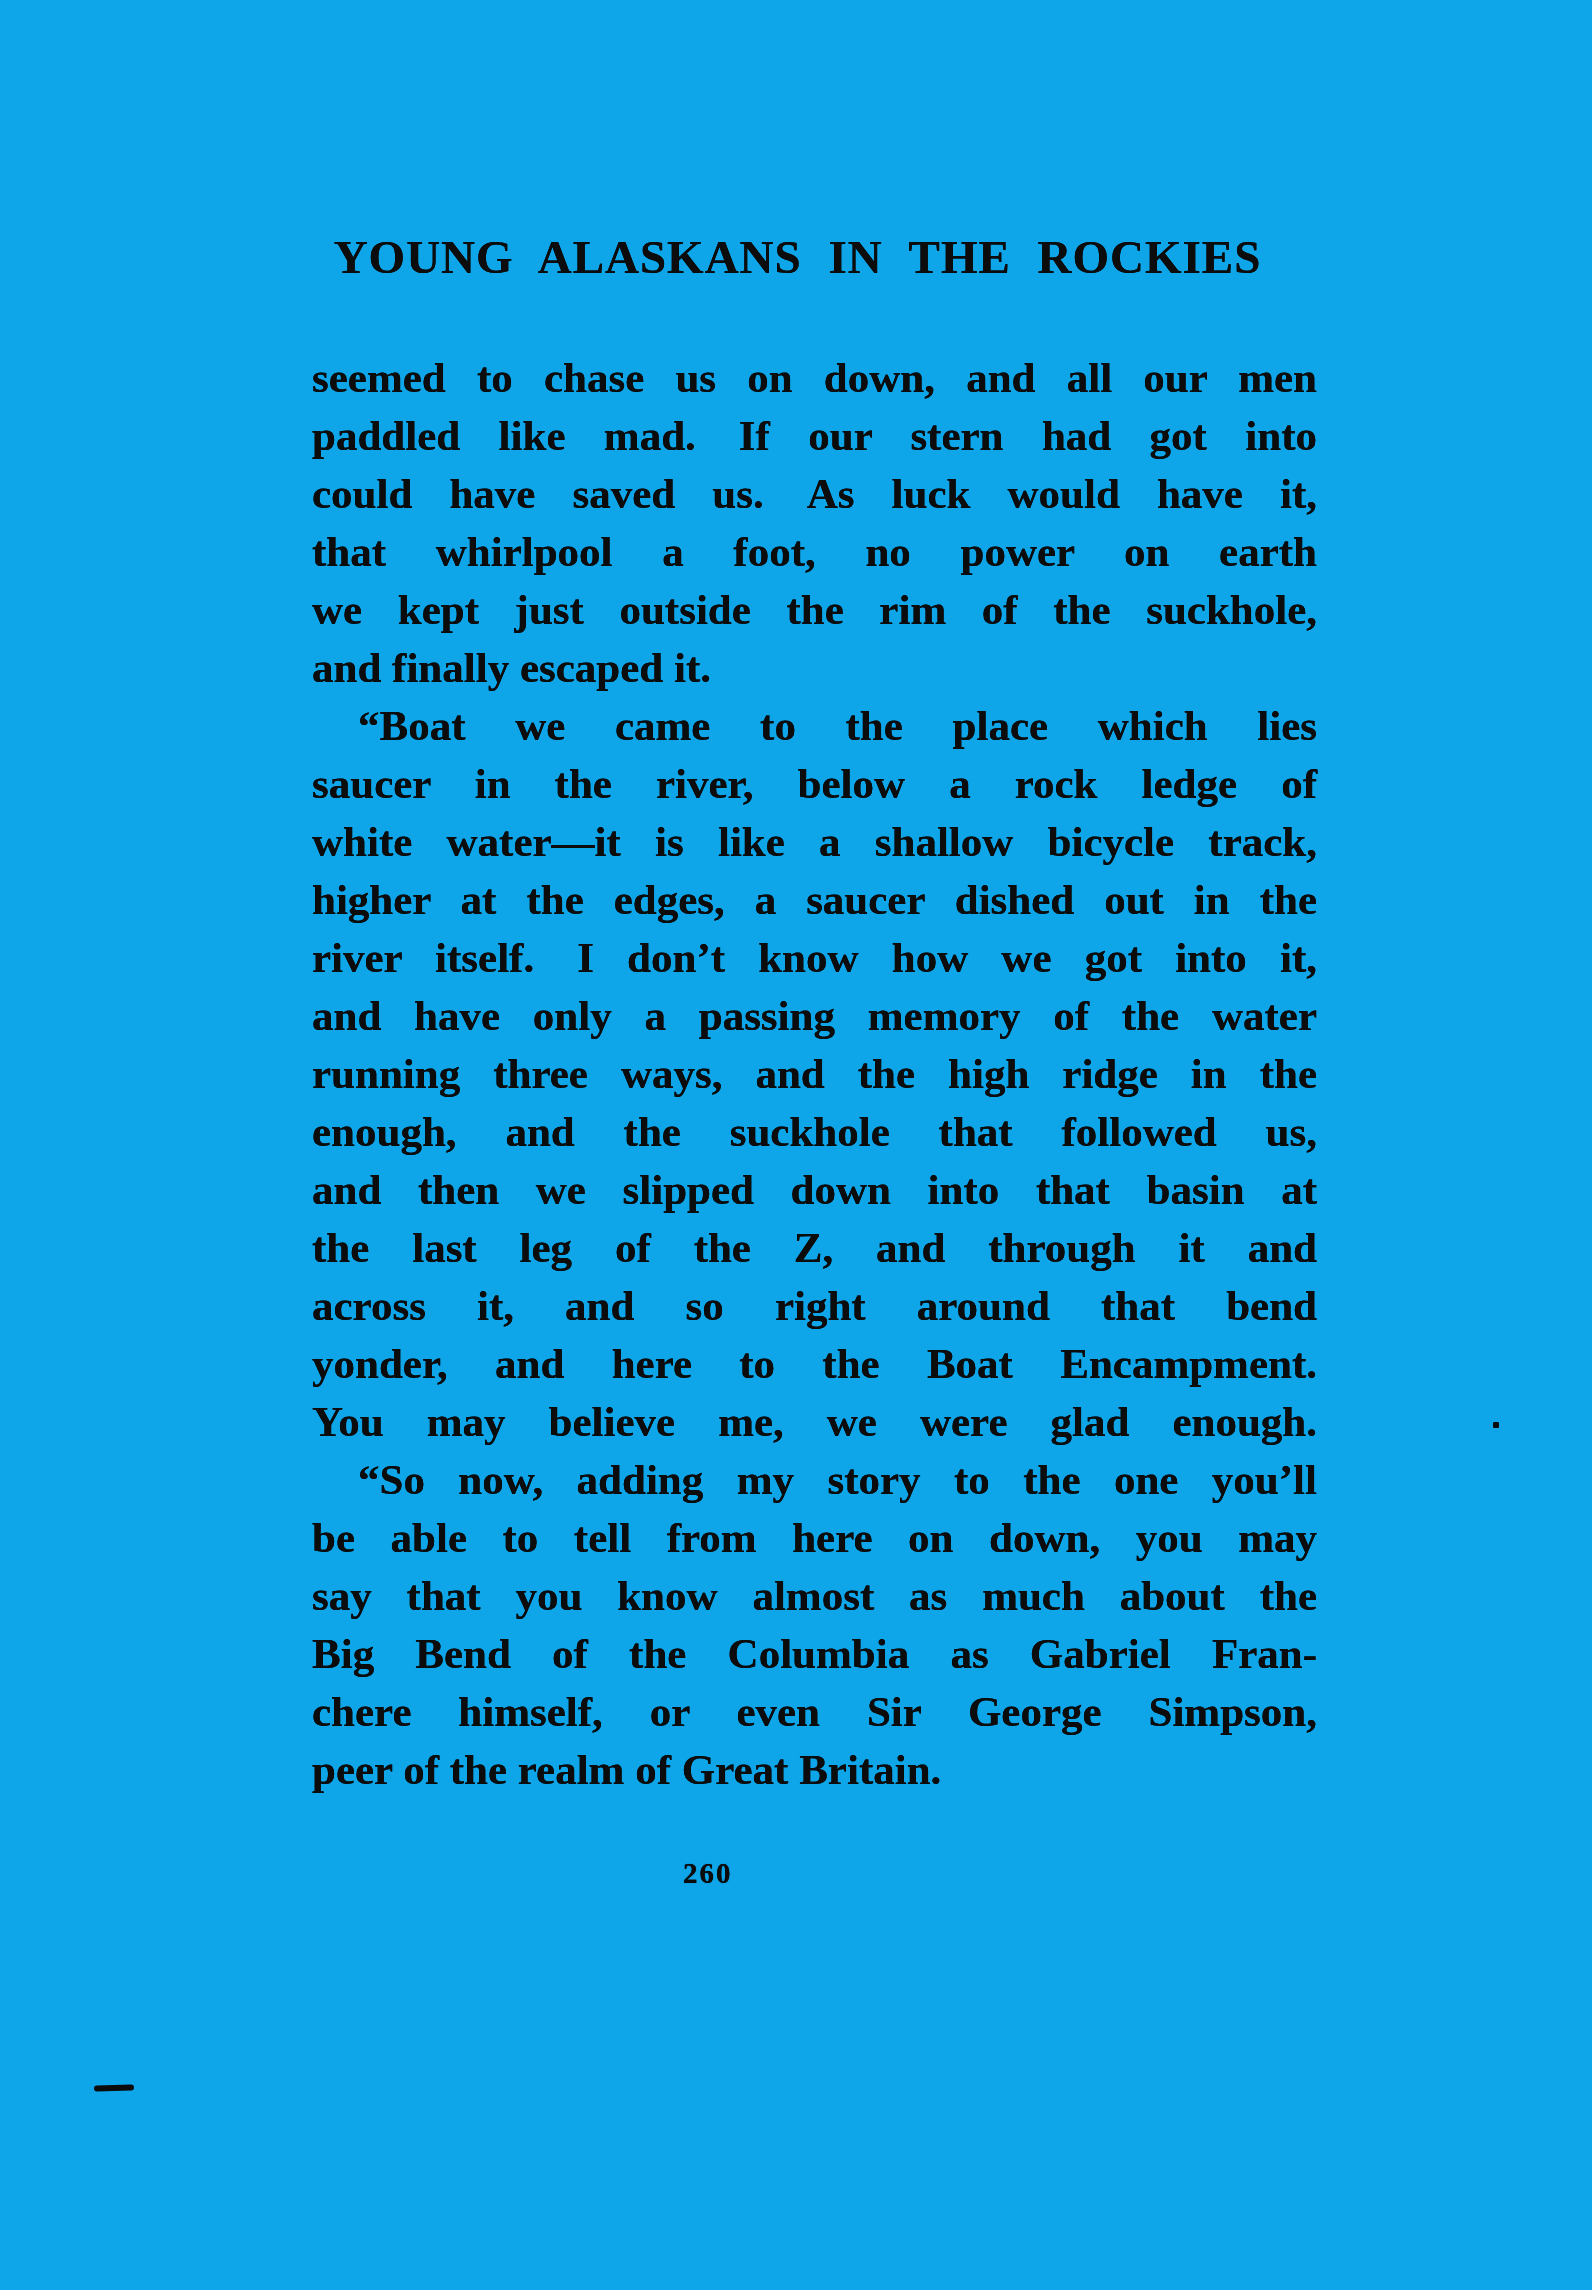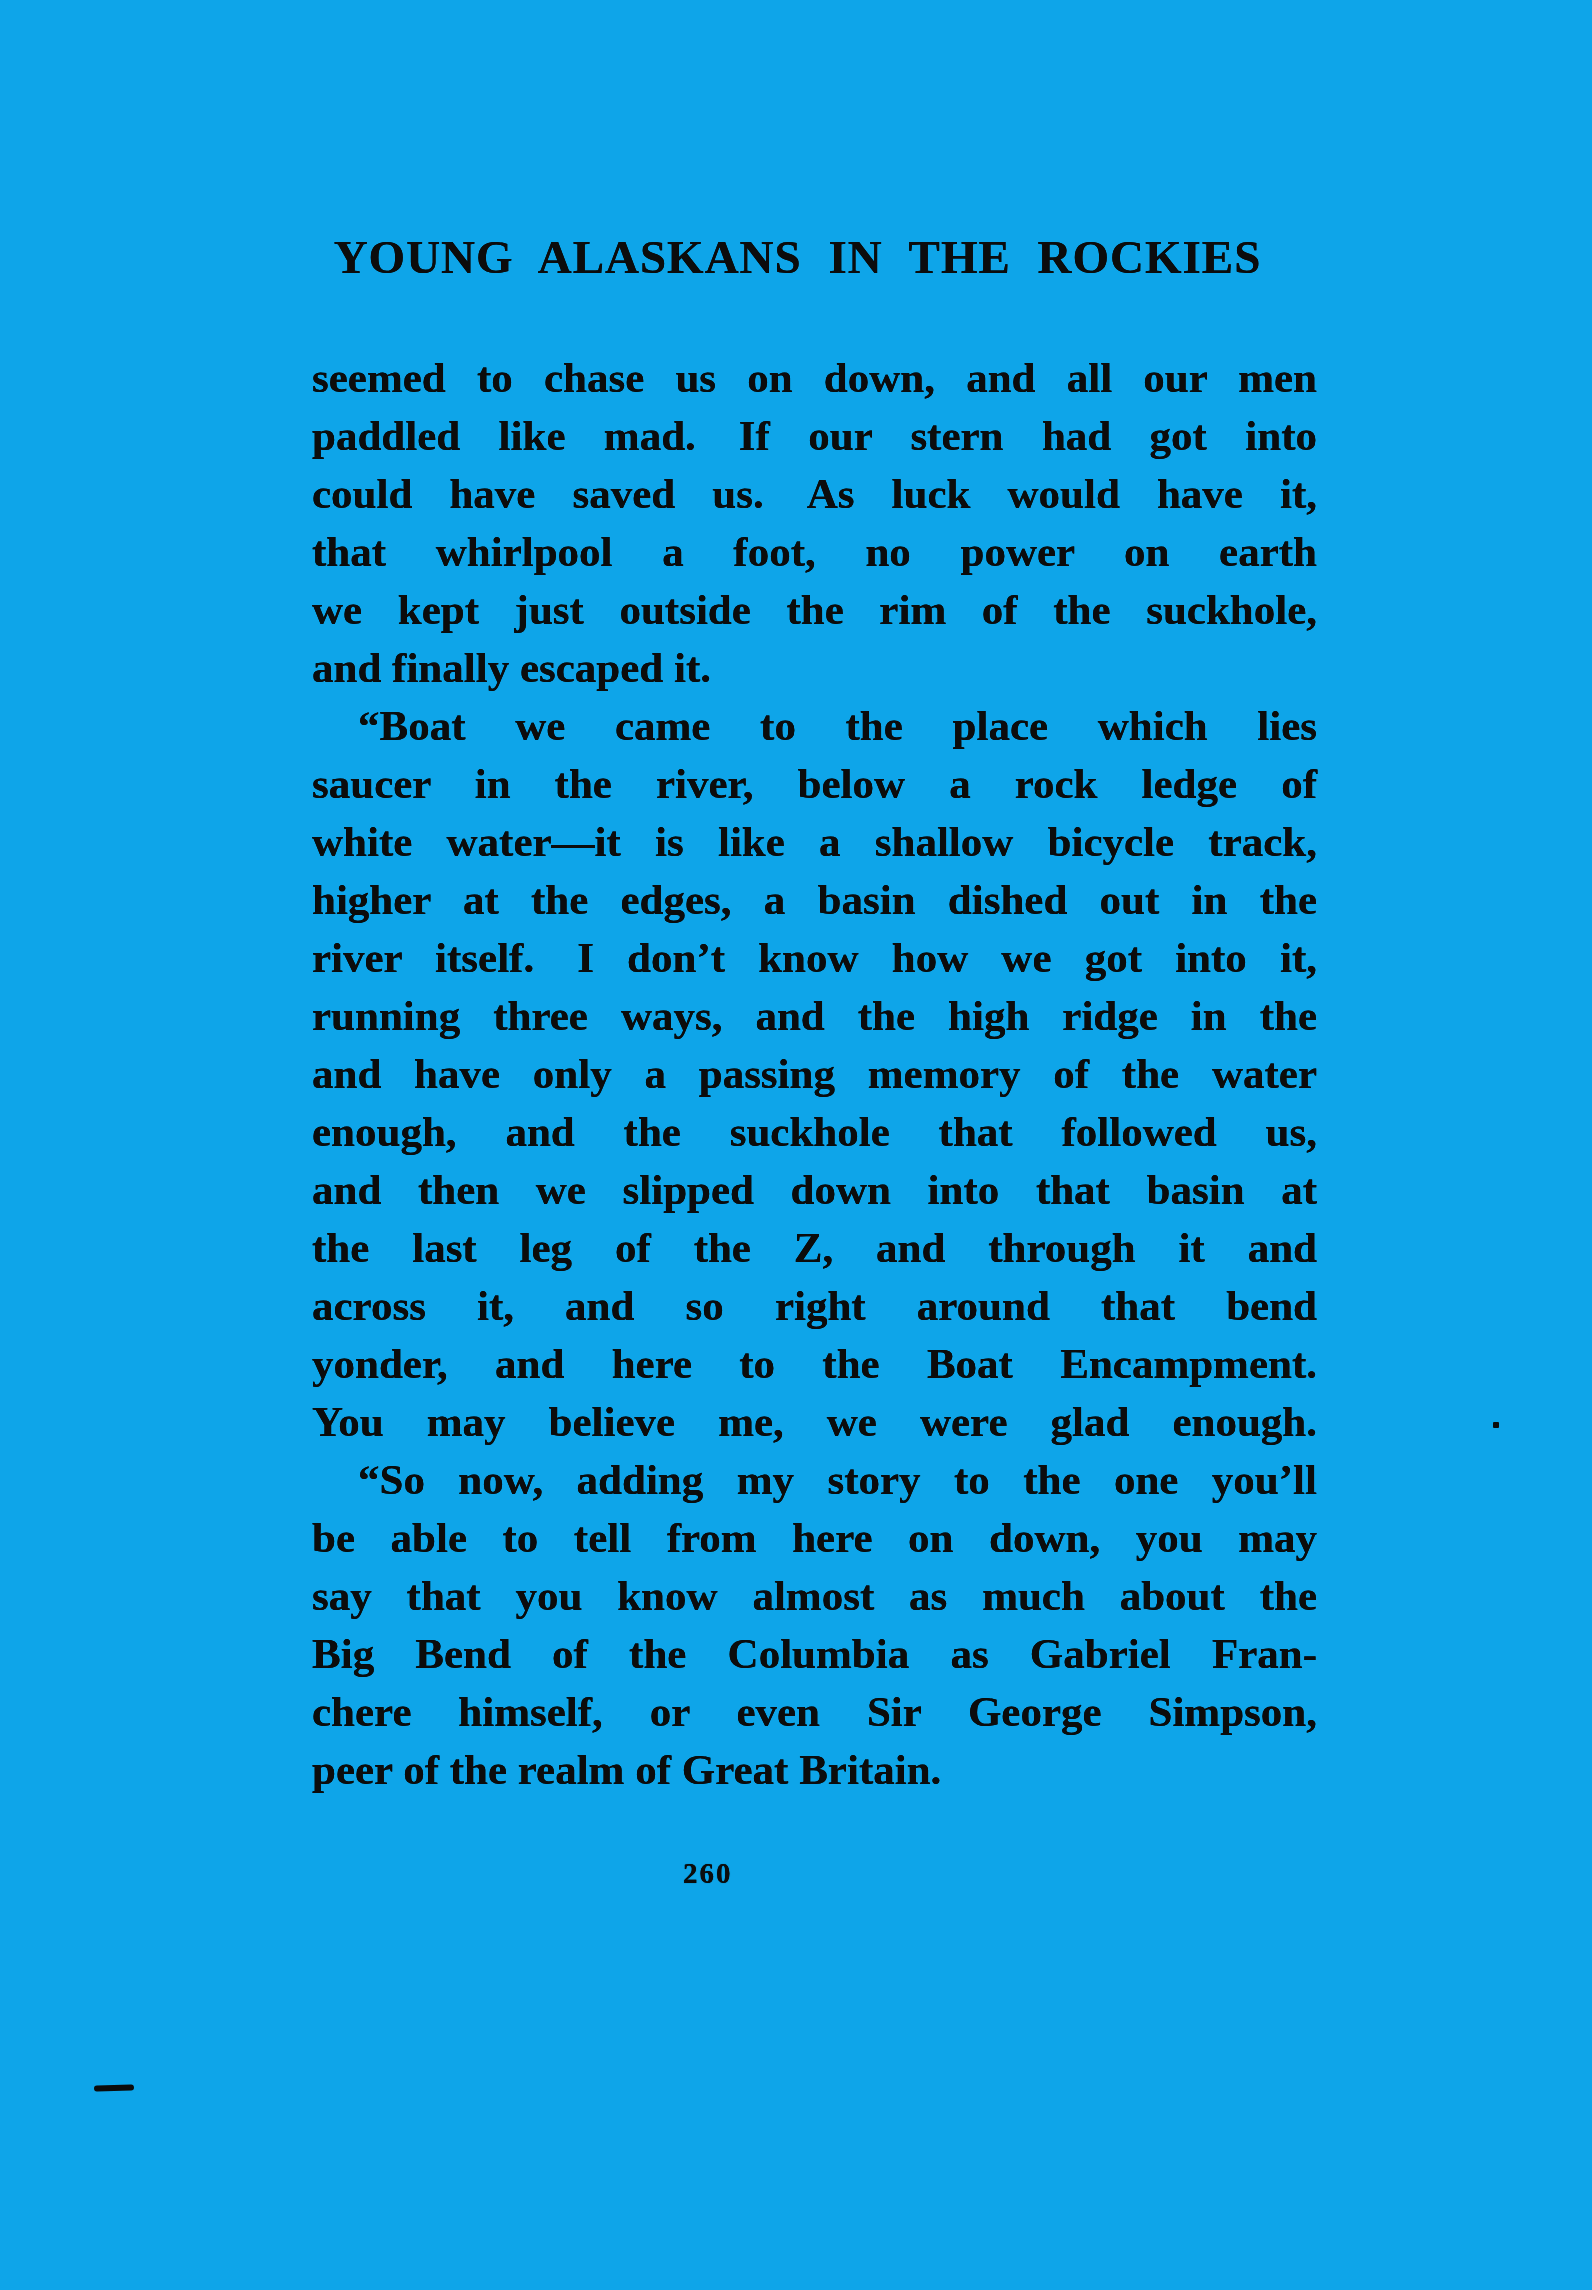--- a/index.html
+++ b/index.html
@@ -57,24 +57,24 @@
   <div class="text-block">
     <div class="line">seemed to chase us on down, and all our men</div>
     <div class="line">paddled like mad. If our stern had got into</div>
     <div class="line">could have saved us. As luck would have it,</div>
     <div class="line">that whirlpool a foot, no power on earth</div>
     <div class="line">we kept just outside the rim of the suckhole,</div>
     <div class="line nj">and finally escaped it.</div>
     <div class="line indent">“Boat we came to the place which lies</div>
     <div class="line">saucer in the river, below a rock ledge of</div>
     <div class="line">white water—it is like a shallow bicycle track,</div>
-    <div class="line">higher at the edges, a basin dished out in the</div>
+    <div class="line">higher at the edges, a saucer dished out in the</div>
     <div class="line">river itself. I don’t know how we got into it,</div>
+    <div class="line">and have only a passing memory of the water</div>
     <div class="line">running three ways, and the high ridge in the</div>
-    <div class="line">and have only a passing memory of the water</div>
     <div class="line">enough, and the suckhole that followed us,</div>
     <div class="line">and then we slipped down into that basin at</div>
     <div class="line">the last leg of the Z, and through it and</div>
     <div class="line">across it, and so right around that bend</div>
     <div class="line">yonder, and here to the Boat Encampment.</div>
     <div class="line">You may believe me, we were glad enough.</div>
     <div class="line indent">“So now, adding my story to the one you’ll</div>
     <div class="line">be able to tell from here on down, you may</div>
     <div class="line">say that you know almost as much about the</div>
     <div class="line">Big Bend of the Columbia as Gabriel Fran-</div>

